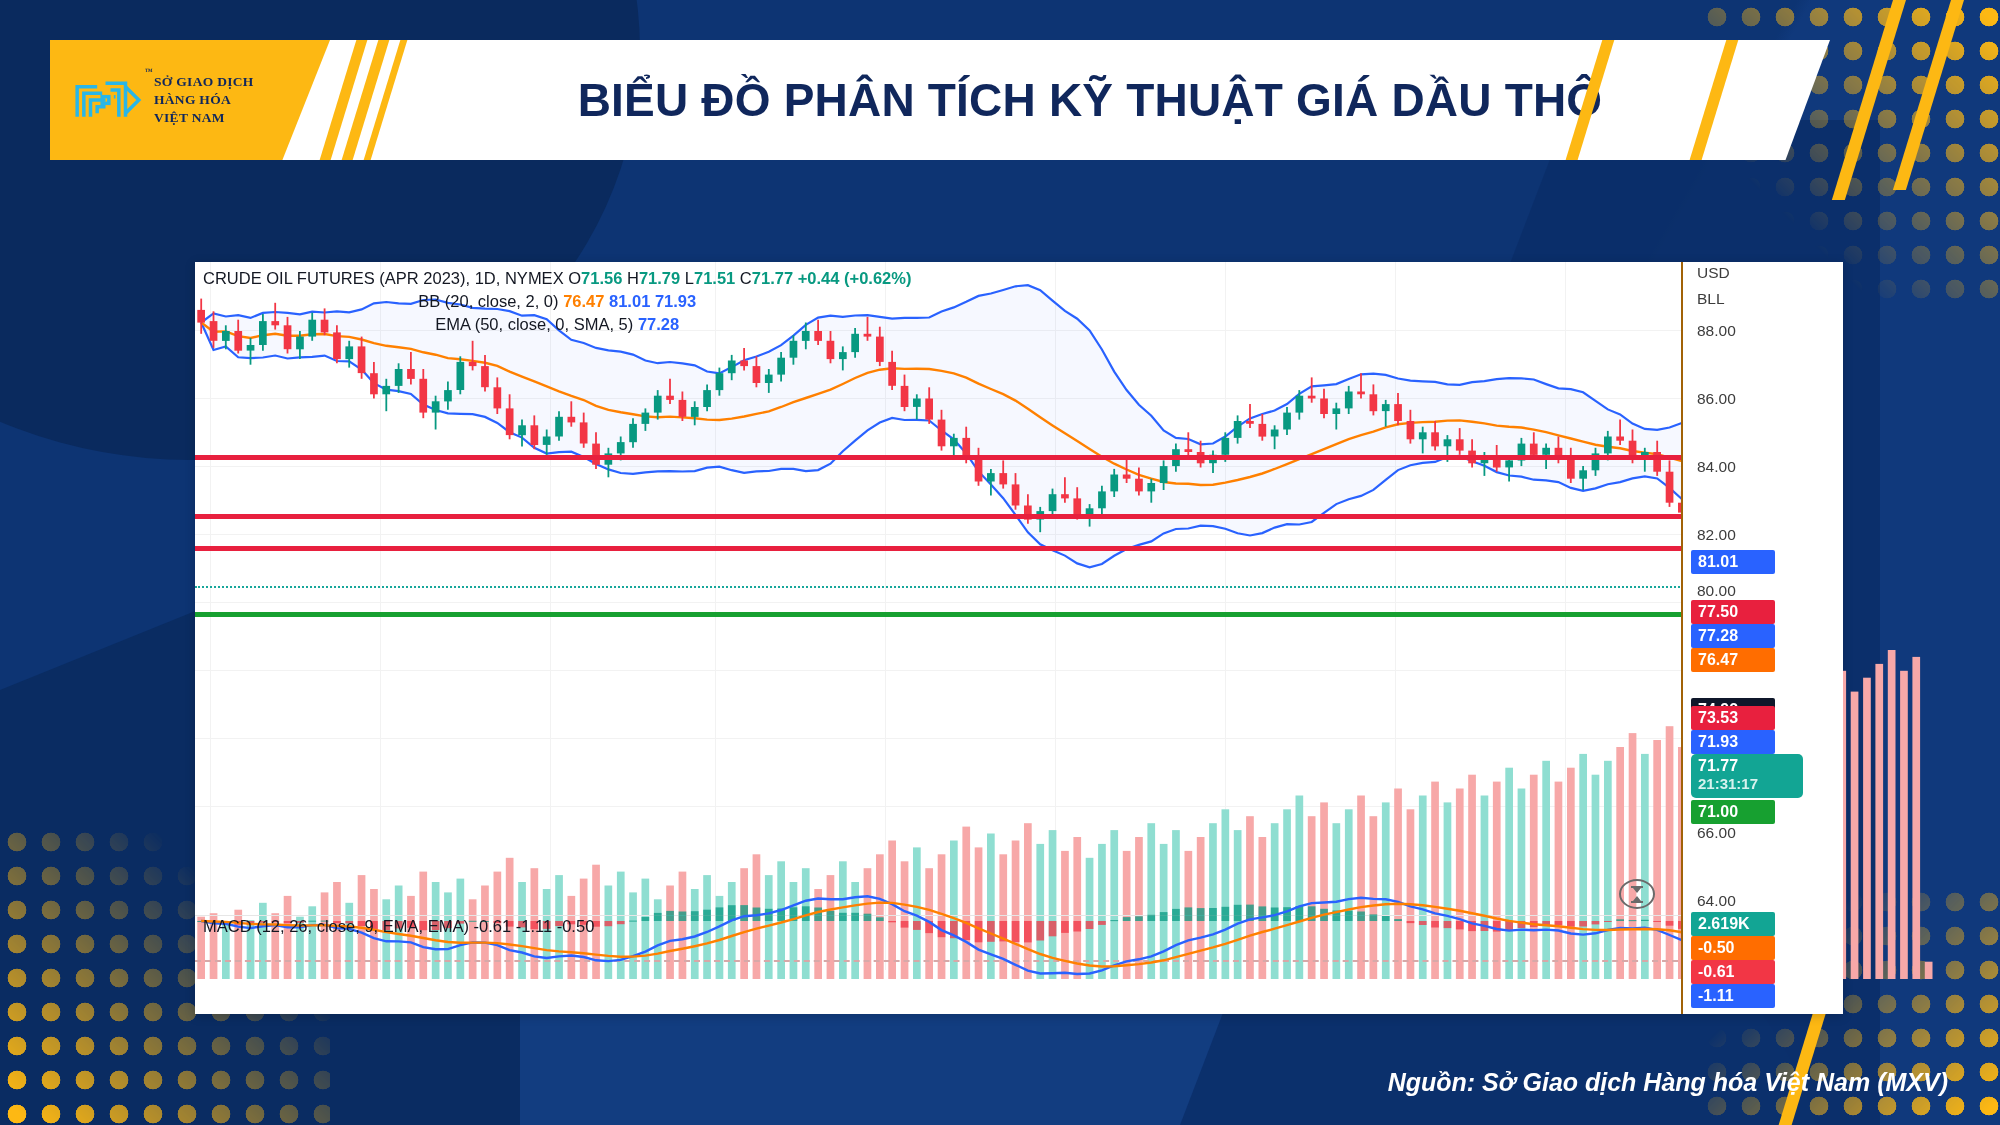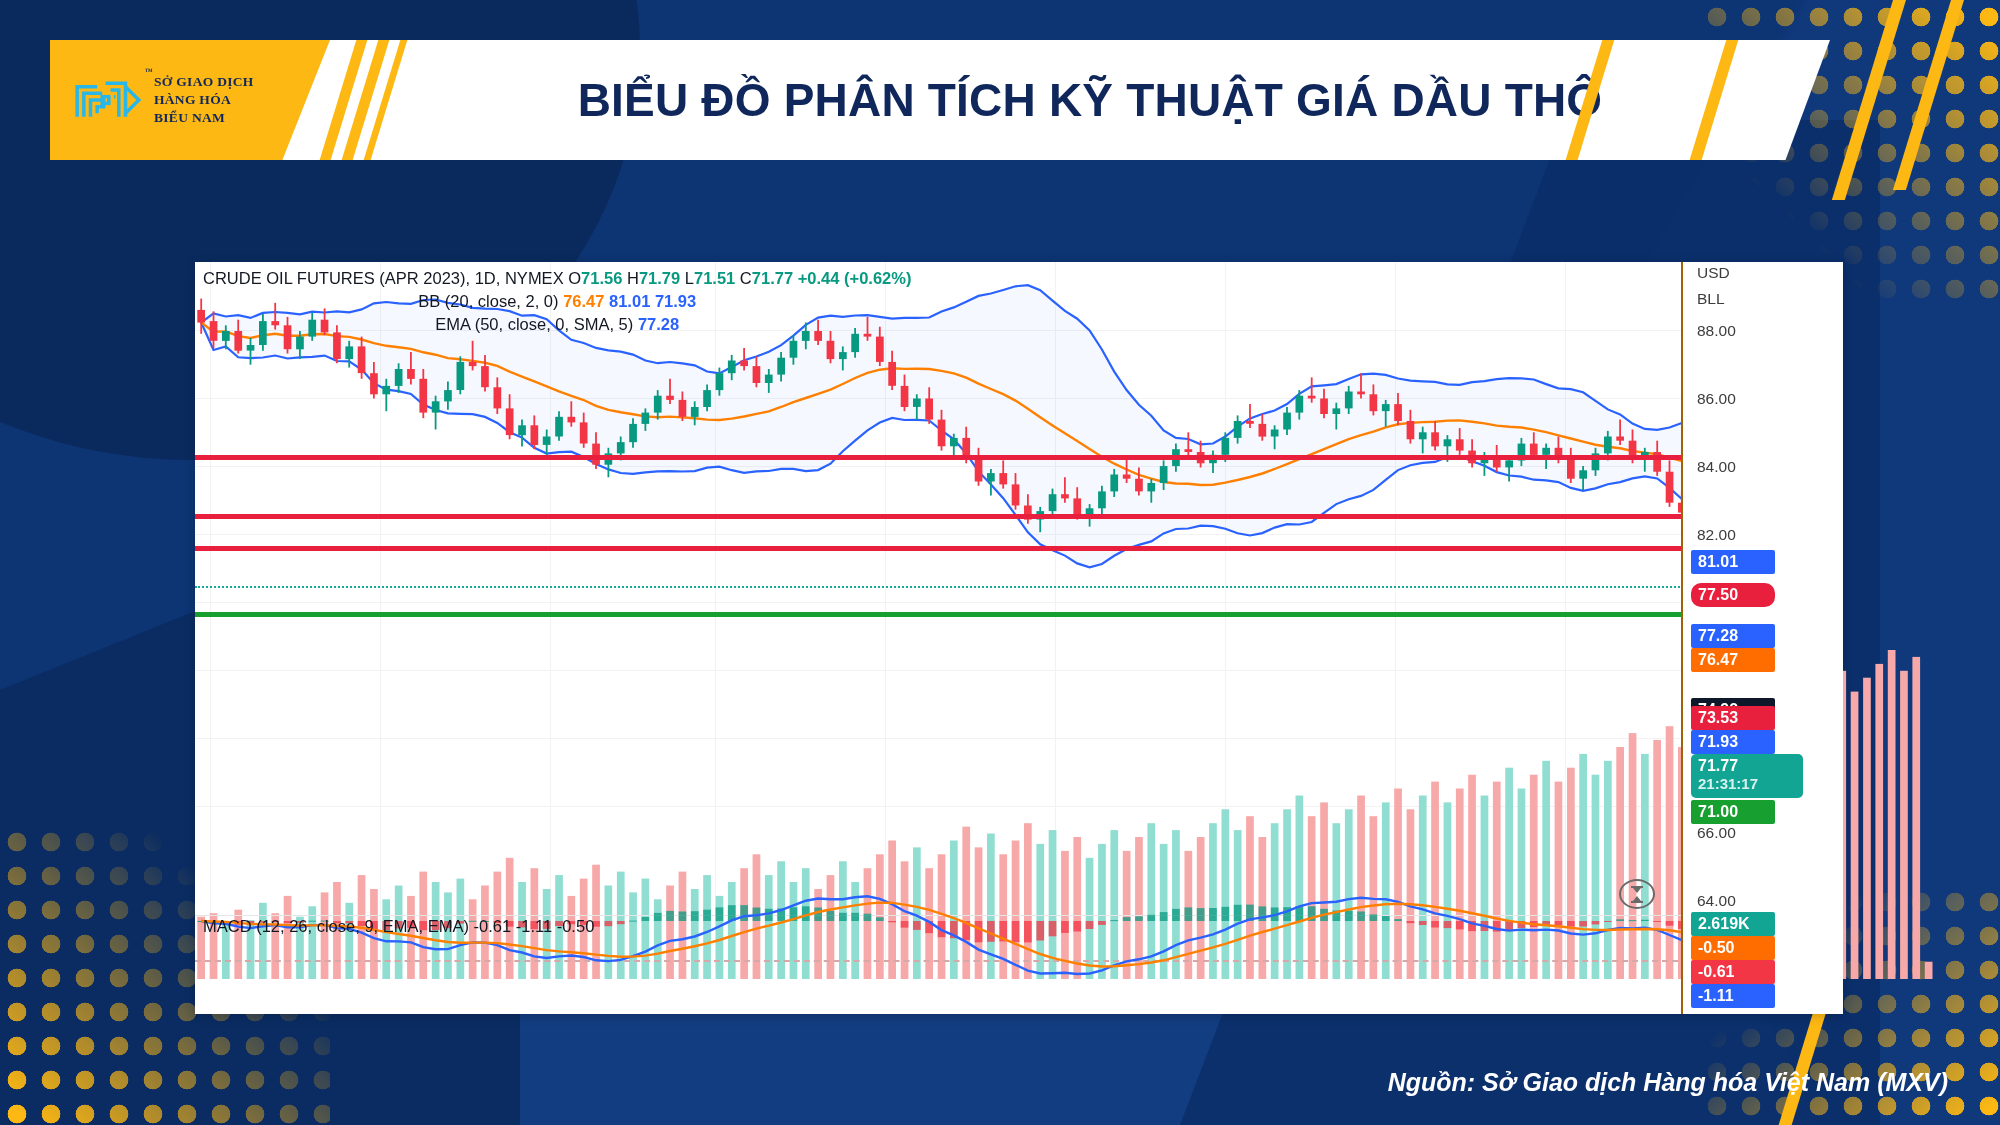--- a/index.html
+++ b/index.html
@@ -194,21 +194,21 @@
         <path d="M46 24 L56 24 L56 56"></path>
         <path d="M52 32 L50 32"></path>
         <path d="M64 20 L80 36 L64 52"></path>
         <path d="M72 28 L80 36 L72 44" stroke-opacity="0"></path>
         <rect x="36" y="32" width="8" height="8"></rect>
       </svg>
       <div class="logo-text">
         <span class="logo-tm">™</span>
         <div>SỞ GIAO DỊCH</div>
         <div>HÀNG HÓA</div>
-        <div>BIỂU NAM</div>
+        <div>VIỆT NAM</div>
       </div>
     </div>
 
     <div class="hdr-slashes">
       <i style="left:4px;"></i>
         <i style="left:26px;"></i>
         <i style="left:48px; width:7px;"></i>
     </div>
 
     <div class="header-title">BIỂU ĐỒ PHÂN TÍCH KỸ THUẬT GIÁ DẦU THÔ</div>
@@ -830,21 +830,21 @@
       <div class="axis-tick" style="top:60px;">88.00</div>
       <div class="axis-tick" style="top:128px;">86.00</div>
       <div class="axis-tick" style="top:196px;">84.00</div>
       <div class="axis-tick" style="top:264px;">82.00</div>
       <div class="axis-tick" style="top:320px;">80.00</div>
       <div class="axis-tick" style="top:494px;">68.00</div>
       <div class="axis-tick" style="top:562px;">66.00</div>
       <div class="axis-tick" style="top:630px;">64.00</div>
 
       <div class="axis-tag" style="top:288px; background:#2962FF;">81.01</div>
-      <div class="axis-tag" style="top:321px; background:#E8203E;border-radius:10px;">77.50</div>
+      <div class="axis-tag" style="top:338px; background:#E8203E;">77.50</div>
       <div class="axis-tag" style="top:362px; background:#2962FF;">77.28</div>
       <div class="axis-tag" style="top:386px; background:#FF6D00;">76.47</div>
       <div class="axis-tag" style="top:436px; background:#0f172a;">74.92</div>
       <div class="axis-tag" style="top:444px; background:#E8203E;">73.53</div>
       <div class="axis-tag" style="top:468px; background:#2962FF;">71.93</div>
       <div class="axis-tag tall" style="top:492px; background:#12A594;">
         <span>71.77</span>
         <span class="t2">21:31:17</span>
       </div>
       <div class="axis-tag" style="top:538px; background:#17A030;">71.00</div>

